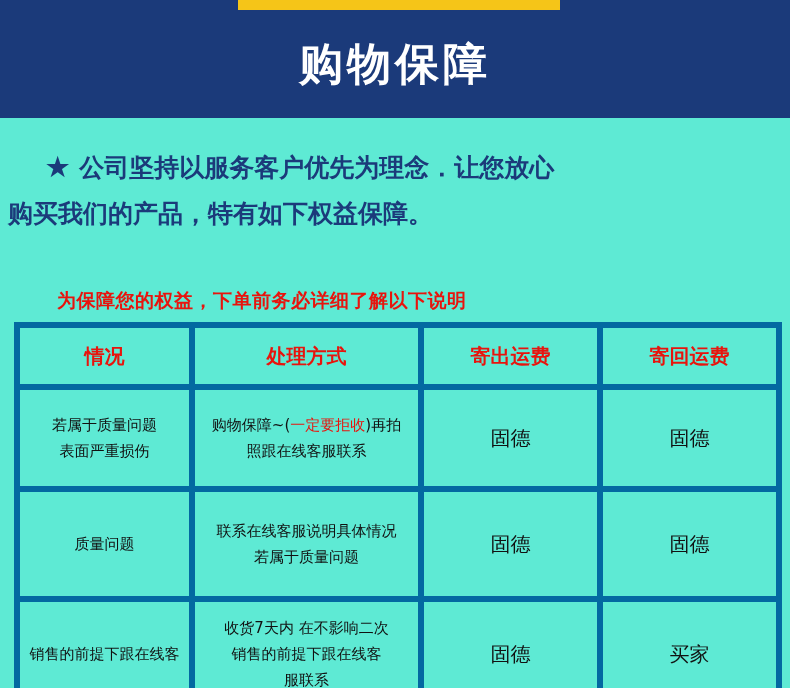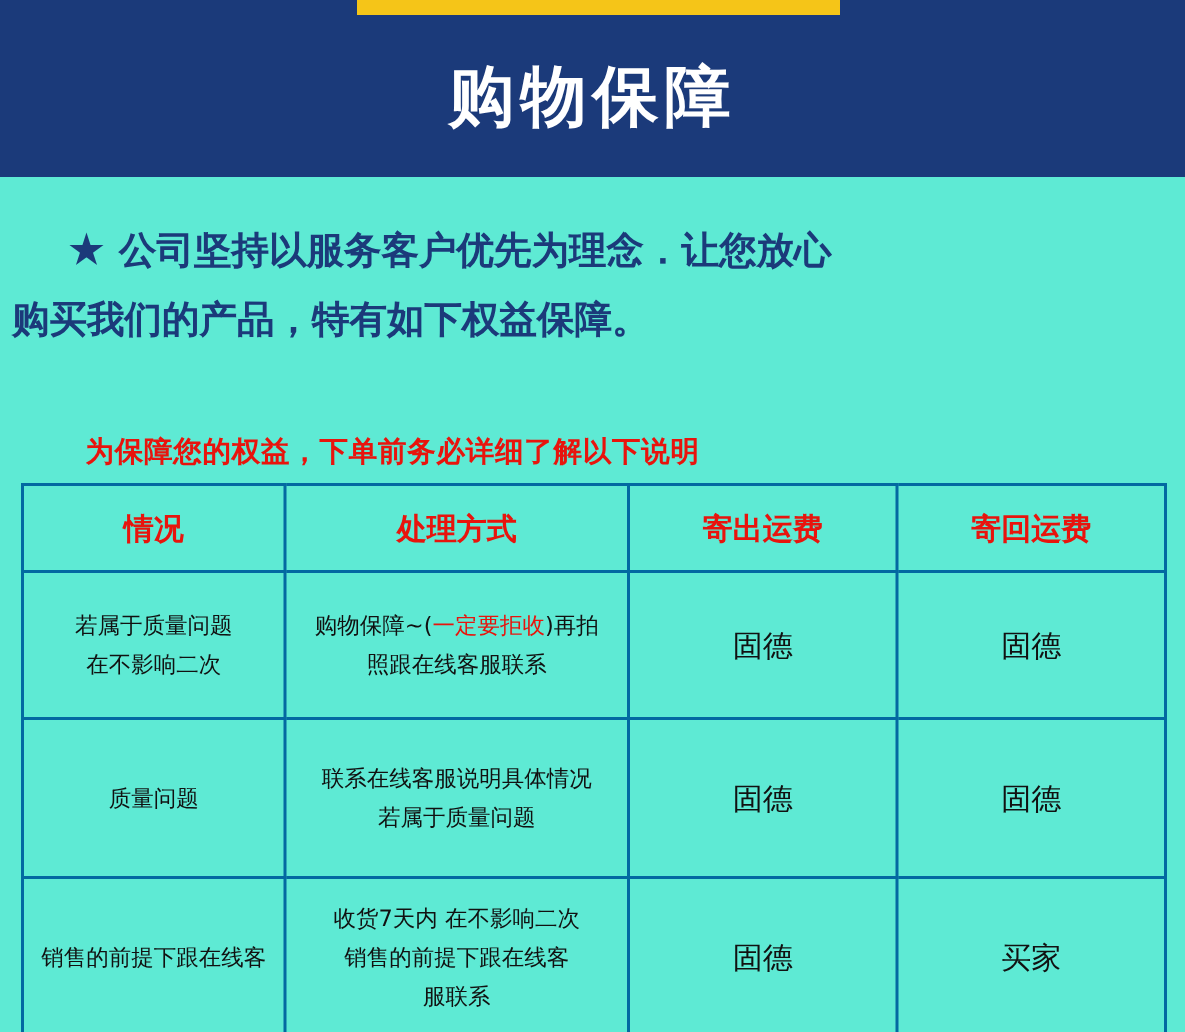--- a/index.html
+++ b/index.html
@@ -104,21 +104,21 @@
     left: 14px;
     top: 322px;
     width: 762px;
   }
   table.policy {
     border-collapse: collapse;
     width: 762px;
     table-layout: fixed;
   }
   table.policy td, table.policy th {
-    border: 2px solid #0369a1;
+    border: 6px solid #0369a1;
     padding: 0;
     vertical-align: middle;
     text-align: center;
   }
   table.policy thead th {
     height: 56px;
     color: #e8140d;
     font-size: 20px;
     font-weight: bold;
     font-family: "DejaVu Sans", sans-serif;
@@ -190,21 +190,21 @@
           <th>情况</th>
           <th>处理方式</th>
           <th>寄出运费</th>
           <th>寄回运费</th>
         </tr>
       </thead>
       <tbody>
         <tr class="r1">
           <td class="case-cell">
             <div>若属于质量问题</div>
-            <div>在不影响二次</div>
+            <div>表面严重损伤</div>
           </td>
           <td class="action-cell">
             <div><span>购物保障~(</span><span class="hl">一定要拒收</span><span>)再拍</span></div>
             <div>照跟在线客服联系</div>
           </td>
           <td class="fee-cell">固德</td>
           <td class="fee-cell">固德</td>
         </tr>
         <tr class="r2">
           <td class="case-cell">

